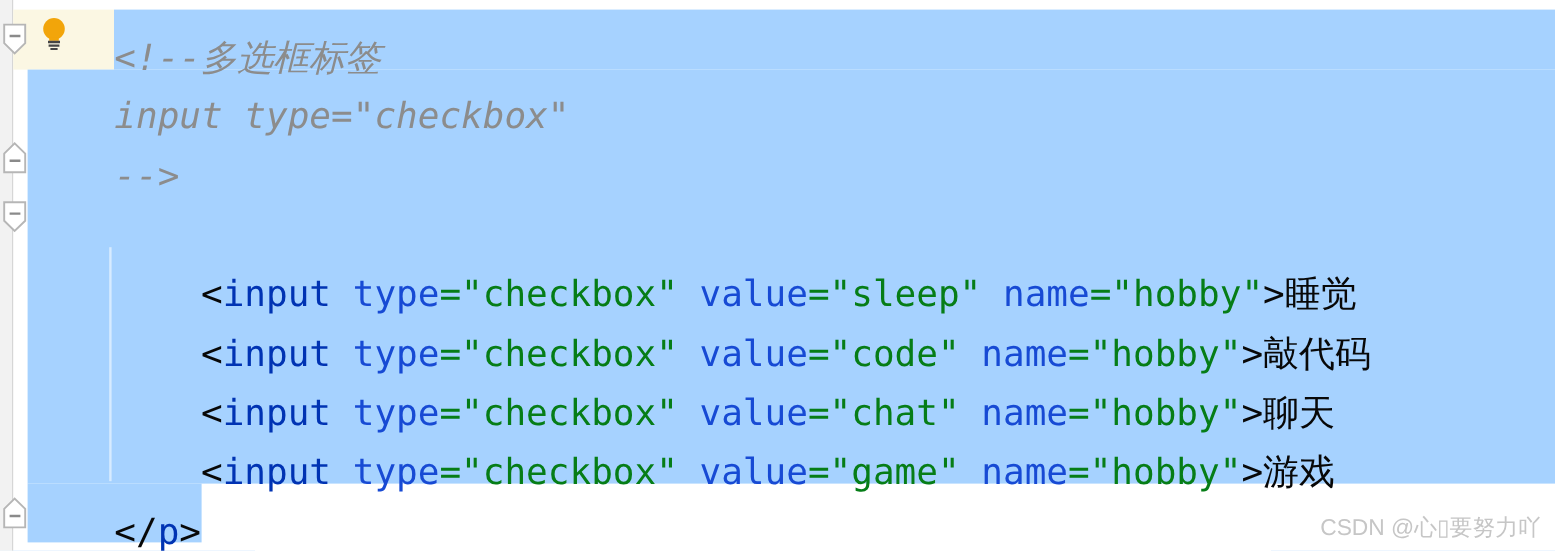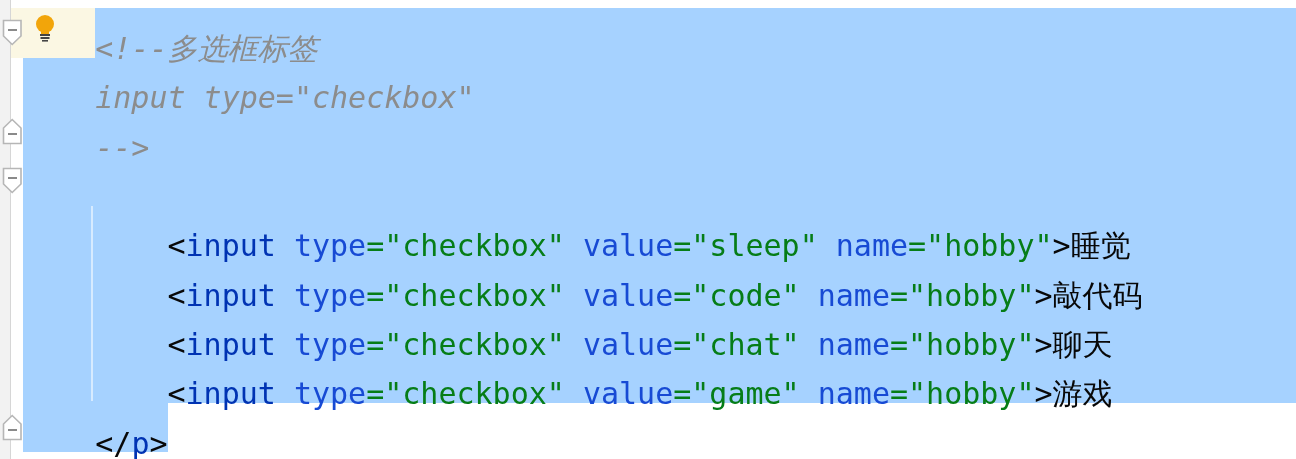--- a/index.html
+++ b/index.html
@@ -80,13 +80,14 @@
       <div class="code-line" style="top: 8px;"><span class="seg-comment">    &lt;!--多选框标签</span></div>
       <div class="code-line" style="top: 57.33px;"><span class="seg-comment">    input type="checkbox"</span></div>
       <div class="code-line" style="top: 106.66px;"><span class="seg-comment">    --&gt;</span></div>
       <div class="code-line" style="top: 205.32px;"><span class="seg-text">        </span><span class="seg-bracket">&lt;</span><span class="seg-tag">input</span><span class="seg-text"> </span><span class="seg-attribute">type</span><span class="seg-string">="checkbox"</span><span class="seg-text"> </span><span class="seg-attribute">value</span><span class="seg-string">="sleep"</span><span class="seg-text"> </span><span class="seg-attribute">name</span><span class="seg-string">="hobby"</span><span class="seg-bracket">&gt;</span><span class="seg-text">睡觉</span></div>
       <div class="code-line" style="top: 254.65px;"><span class="seg-text">        </span><span class="seg-bracket">&lt;</span><span class="seg-tag">input</span><span class="seg-text"> </span><span class="seg-attribute">type</span><span class="seg-string">="checkbox"</span><span class="seg-text"> </span><span class="seg-attribute">value</span><span class="seg-string">="code"</span><span class="seg-text"> </span><span class="seg-attribute">name</span><span class="seg-string">="hobby"</span><span class="seg-bracket">&gt;</span><span class="seg-text">敲代码</span></div>
       <div class="code-line" style="top: 303.98px;"><span class="seg-text">        </span><span class="seg-bracket">&lt;</span><span class="seg-tag">input</span><span class="seg-text"> </span><span class="seg-attribute">type</span><span class="seg-string">="checkbox"</span><span class="seg-text"> </span><span class="seg-attribute">value</span><span class="seg-string">="chat"</span><span class="seg-text"> </span><span class="seg-attribute">name</span><span class="seg-string">="hobby"</span><span class="seg-bracket">&gt;</span><span class="seg-text">聊天</span></div>
       <div class="code-line" style="top: 353.31px;"><span class="seg-text">        </span><span class="seg-bracket">&lt;</span><span class="seg-tag">input</span><span class="seg-text"> </span><span class="seg-attribute">type</span><span class="seg-string">="checkbox"</span><span class="seg-text"> </span><span class="seg-attribute">value</span><span class="seg-string">="game"</span><span class="seg-text"> </span><span class="seg-attribute">name</span><span class="seg-string">="hobby"</span><span class="seg-bracket">&gt;</span><span class="seg-text">游戏</span></div>
       <div class="code-line" style="top: 402.64px;"><span class="seg-text">    </span><span class="seg-bracket">&lt;/</span><span class="seg-tag">p</span><span class="seg-bracket">&gt;</span></div>
     </div>
 
+  <div class="watermark">CSDN @心▯要努力吖</div>
 </div>
 
 </body></html>

